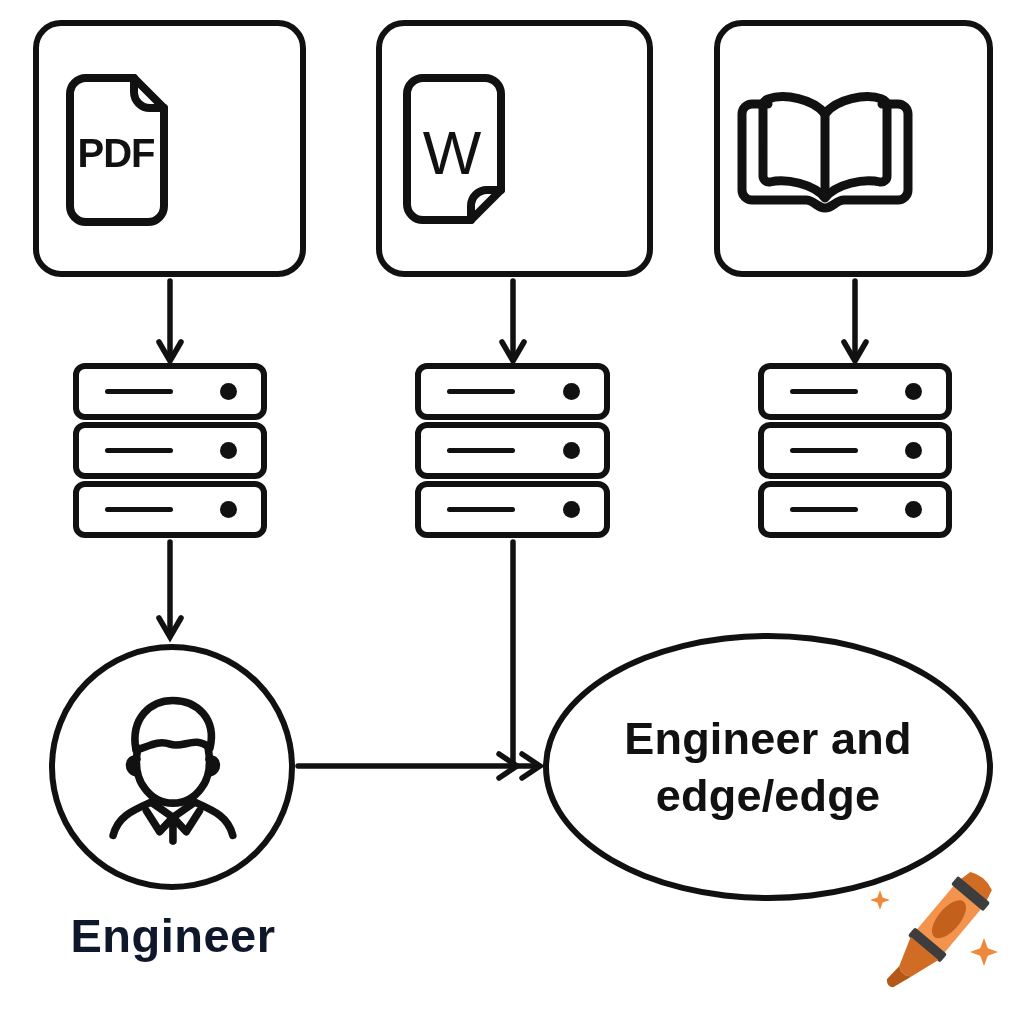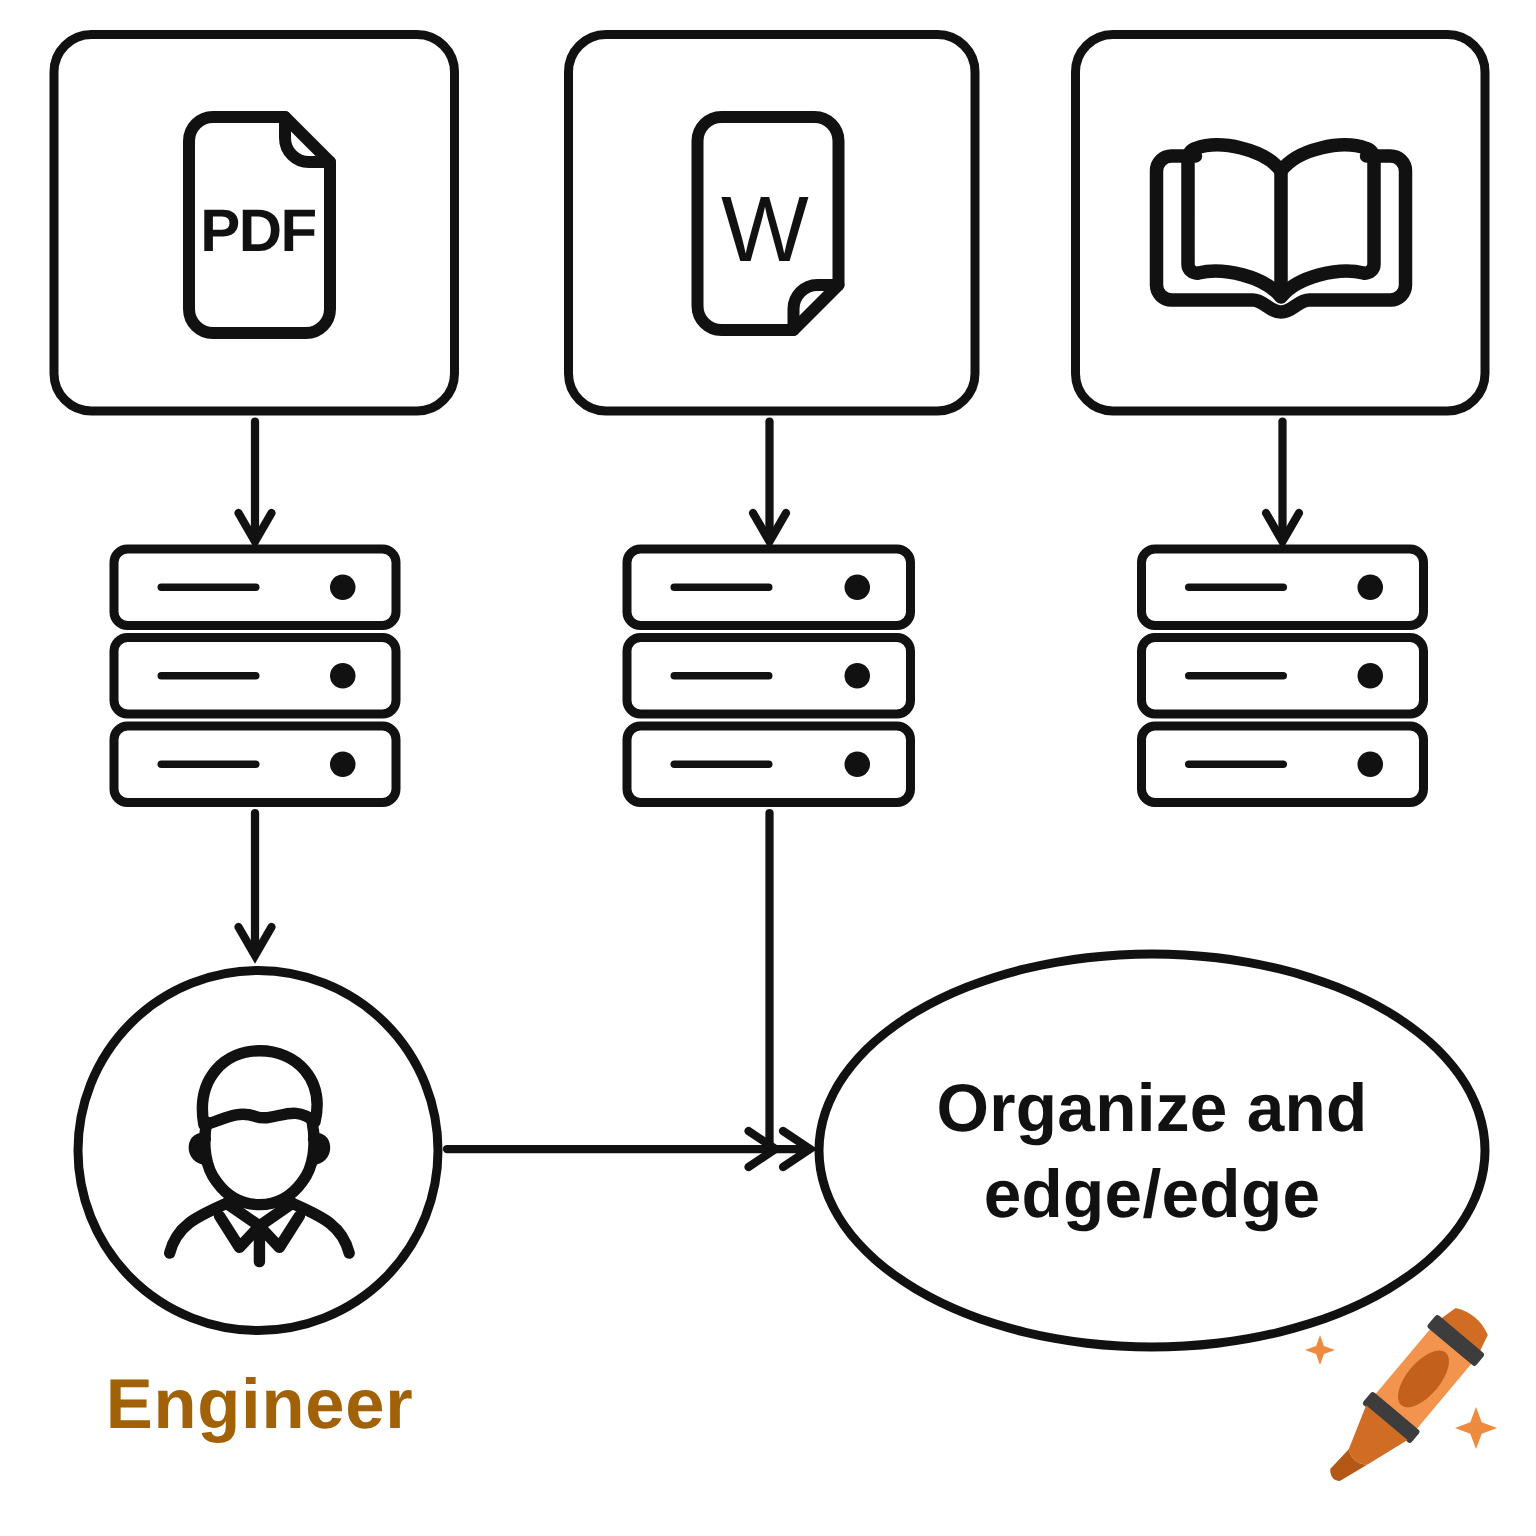--- a/index.html
+++ b/index.html
@@ -16,21 +16,21 @@
   .src-box {
     position: absolute;
     top: 20px;
     height: 257px;
     border: 6px solid #111;
     border-radius: 28px;
     background: #fff;
     box-sizing: border-box;
     display: flex;
     align-items: center;
-    justify-content: center;
+    justify-content: flex-start;
   }
   .src-box.b1 { left: 33px;  width: 273px; }
   .src-box.b2 { left: 376px; width: 277px; }
   .src-box.b3 { left: 714px; width: 279px; }
 
   
   .stack { position: absolute; top: 363px; display: flex; flex-direction: column; gap: 2px; }
   .stack.s1 { left: 73px;  width: 194px; }
   .stack.s2 { left: 415px; width: 195px; }
   .stack.s3 { left: 758px; width: 194px; }
@@ -73,21 +73,21 @@
     justify-content: center;
   }
   .engineer-label {
     position: absolute;
     left: 23px; top: 908px;
     width: 300px;
     text-align: center;
     font-size: 47px;
     font-weight: 700;
     letter-spacing: 0.5px;
-    color: #a16207;
+    color: #0f172a;
   }
 
   
   .output-ellipse {
     position: absolute;
     left: 543px; top: 633px;
     width: 450px; height: 268px;
     border: 6px solid #111;
     border-radius: 50%;
     background: #fff;
@@ -219,21 +219,21 @@
         <path d="M164 172 C159 152 144 146 124 137"></path>
         <path d="M78 137 L101 153 L87 168 L73 146"></path>
         <path d="M124 137 L101 153 L115 168 L129 146"></path>
         <path d="M101 153 V178"></path>
       </g>
     </svg>
   </div>
   <div class="engineer-label">Engineer</div>
 
   <div class="output-ellipse">
-    <div class="output-line">Organize and</div>
+    <div class="output-line">Engineer and</div>
     <div class="output-line">edge/edge</div>
   </div>
 
   <svg class="watermark" width="168" height="170" viewBox="0 0 168 170">
 
     <path d="M24 40 l2.6 7.4 L34 50 l-7.4 2.6 L24 60 l-2.6 -7.4 L14 50 l7.4 -2.6 Z" fill="#EE8A3D"></path>
     <path d="M128 88 l3.8 10.2 L142 102 l-10.2 3.8 L128 116 l-3.8 -10.2 L114 102 l10.2 -3.8 Z" fill="#EE8A3D"></path>
 
     <g transform="rotate(40 84 80)">
       <path d="M66 32 L70 16 Q84 9 98 16 L102 32 Z" fill="#D06C24"></path>

